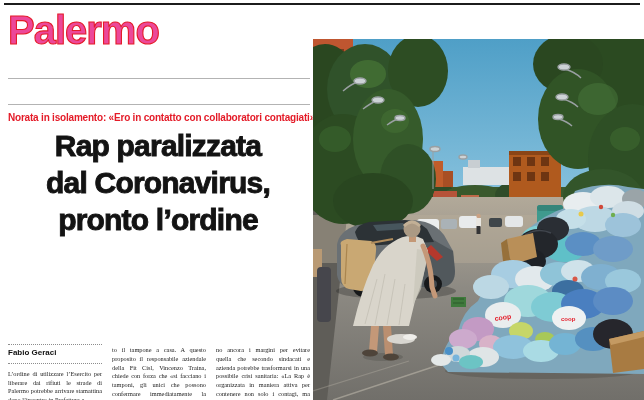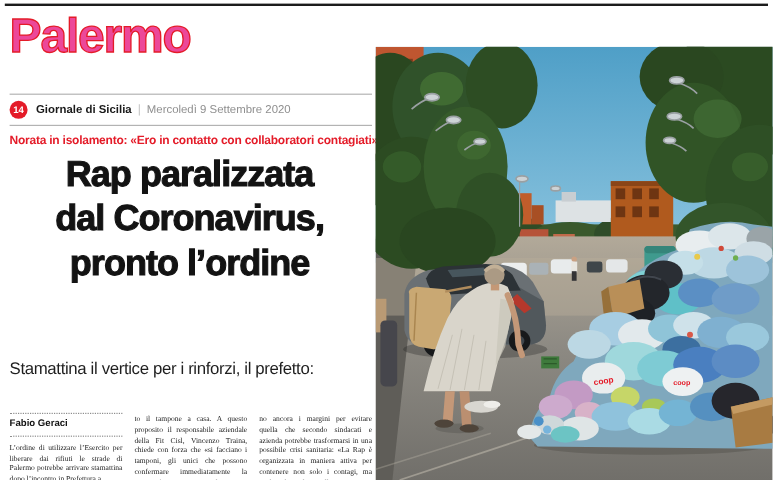--- a/index.html
+++ b/index.html
@@ -34,38 +34,31 @@
 </style>
 </head>
 <body>
 
 <div class="page">
   <div class="top-rule"></div>
 
   <div class="section-title">Palermo</div>
 
   <div class="rule rule-a"></div>
-  <div class="masthead">
-    <div class="badge">14</div>
-    <span class="paper-name">Giornale di Sicilia</span>
-    <span class="mast-sep">|</span>
-    <span class="issue-date">Mercoledì 9 Settembre 2020</span>
-  </div>
   <div class="rule rule-b"></div>
 
   <div class="kicker">Norata in isolamento: «Ero in contatto con collaboratori contagiati»</div>
 
   <div class="headline">
     <div>Rap paralizzata</div>
     <div>dal Coronavirus,</div>
     <div>pronto l’ordine</div>
   </div>
 
   <div class="subhead">
-    <div>Stamattina il vertice per i rinforzi, il prefetto:</div>
   </div>
 
   <div class="columns">
     <div class="col">
       <div class="byline-box">
         <span>Fabio Geraci</span>
       </div>
       <p>L’ordine di utilizzare l’Esercito per liberare dai rifiuti le strade di Palermo potrebbe arrivare stamattina dopo l’incontro in Prefettura a</p>
     </div>
     <div class="col pad">

